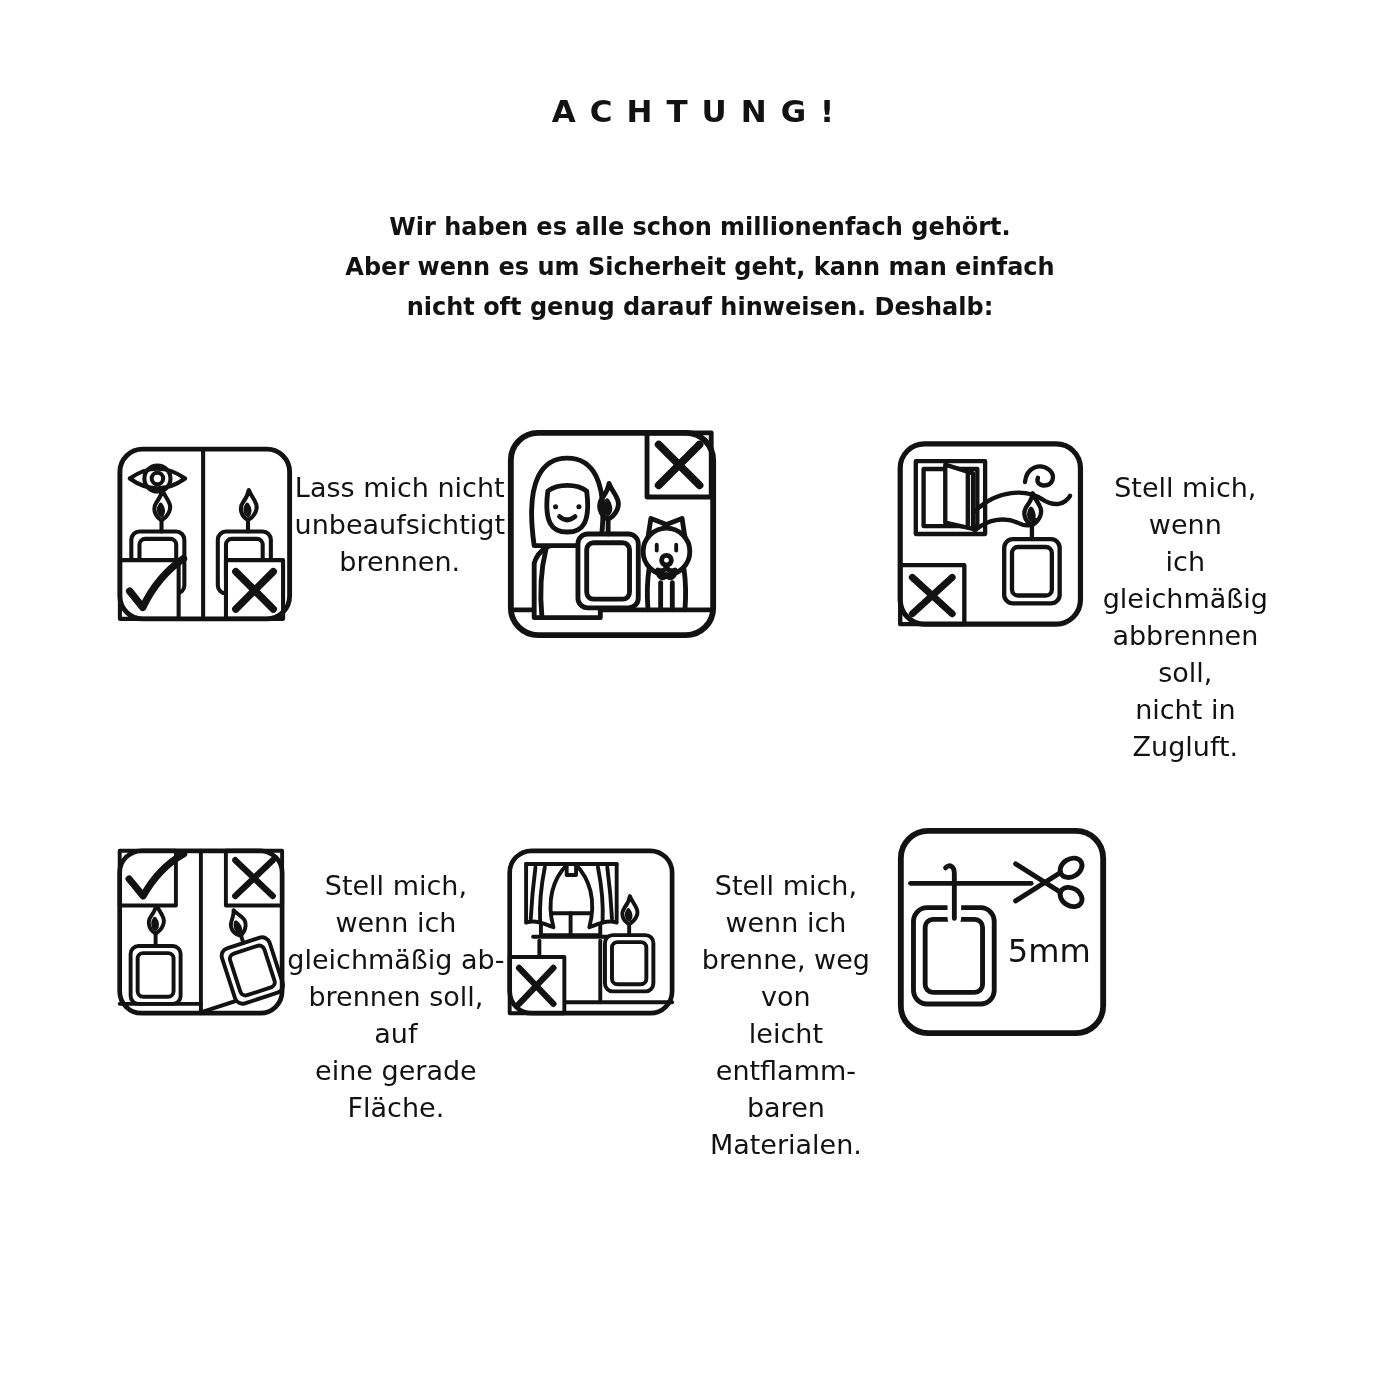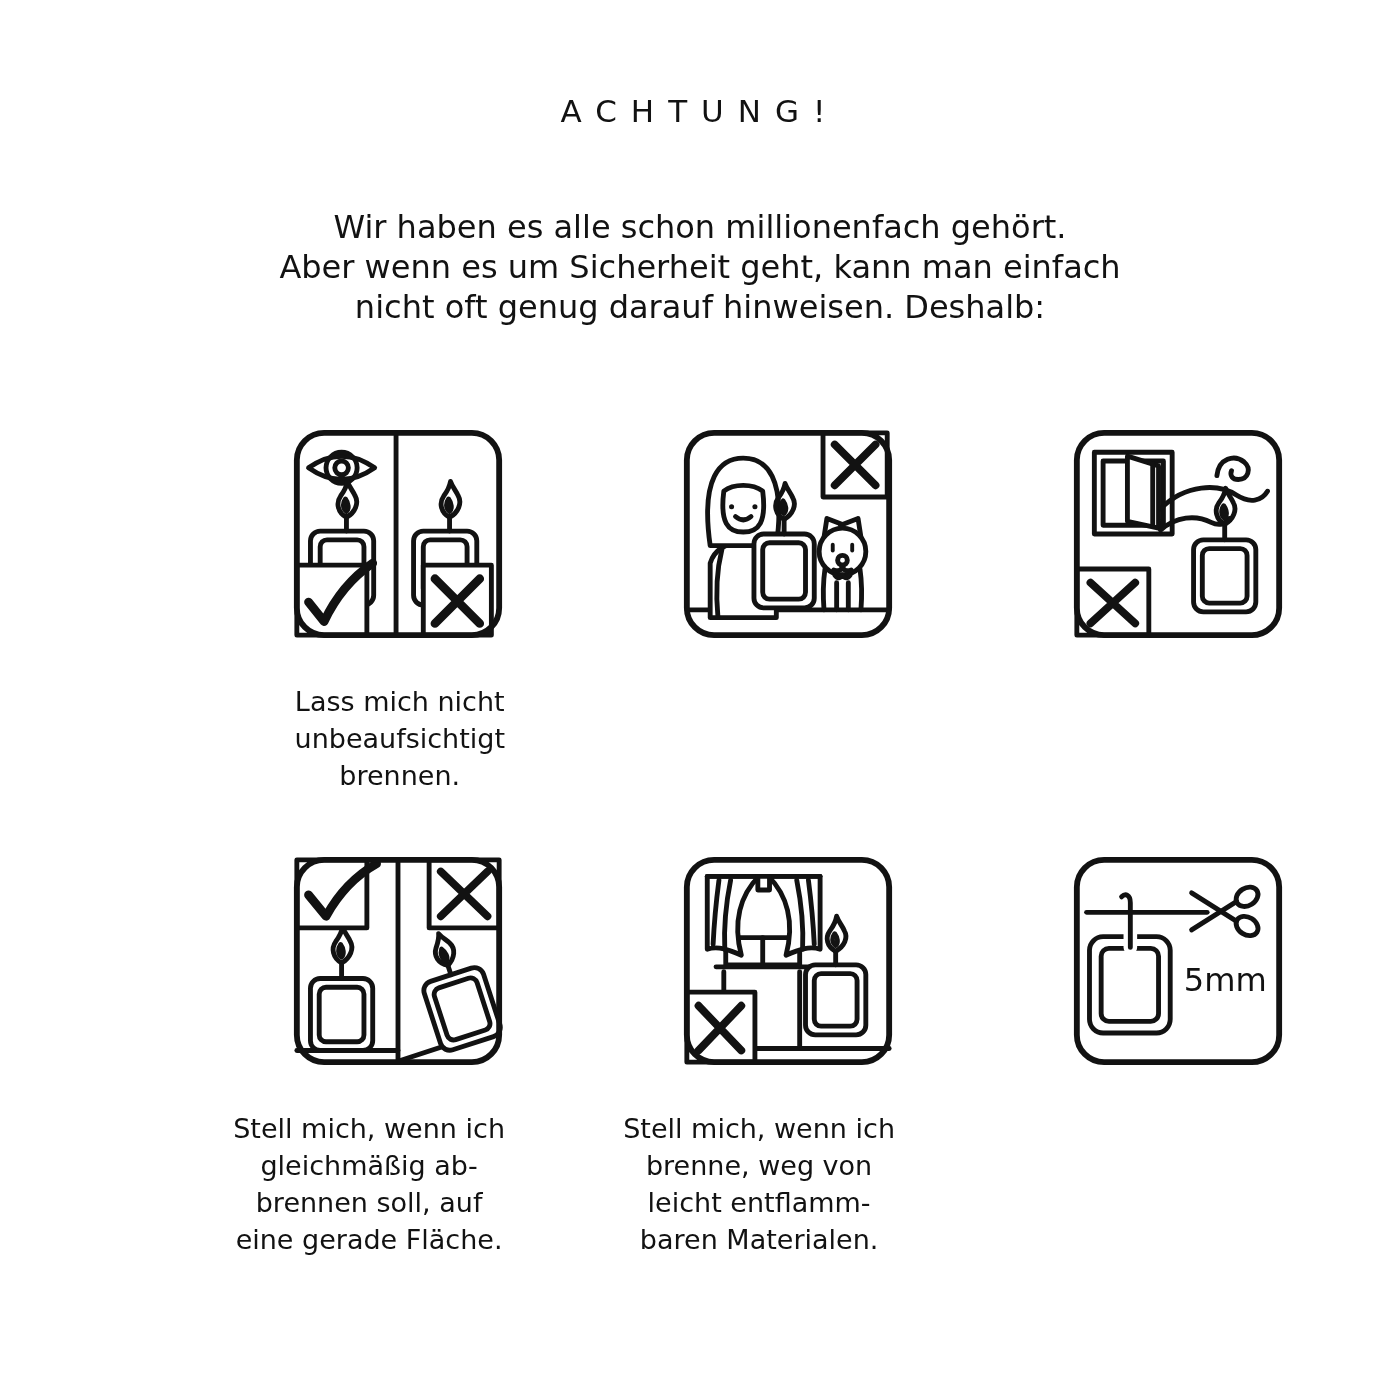--- a/index.html
+++ b/index.html
@@ -8,44 +8,44 @@
     background:#ffffff;
     color:#121212;
     font-family:"DejaVu Sans","Liberation Sans",sans-serif;
     overflow:hidden;
   }
   .page{width:1400px;height:1400px;position:relative;}
   .title{
     margin-top:96px;
     text-align:center;
     font-size:31px;
-    font-weight:400;
+    font-weight:700;
     letter-spacing:14px;
     line-height:1;
   }
   .intro{
     margin-top:80px;
     text-align:center;
-    font-size:32px;
-    font-weight:400;
+    font-size:24px;
+    font-weight:700;
     line-height:40px;
     white-space:pre-line;
   }
   .tiles-row{
     width:1170px;
     margin:0 auto;
     display:grid;
     grid-template-columns:repeat(3,390px);
   }
   .tiles-row.row-1{margin-top:100px;}
   .tiles-row.row-2{margin-top:60px;}
   .tile{
     display:flex;
-    flex-direction:column;
-    align-items:flex-end;
+    flex-direction:row;
+    align-items:flex-start;
   }
   .tile svg{display:block;}
   .caption{
     margin-top:42px;
     text-align:center;
     font-size:27px;
     font-weight:400;
     line-height:37px;
     white-space:pre-line;
   }
@@ -163,20 +163,24 @@
             <rect x="135" y="125" width="46" height="56" rx="7"></rect>
             <line x1="158" y1="116" x2="158" y2="101"></line>
             <path d="M158,100 C 149,95 147,85 152,78 C 155,74 158,69 159,63 C 161,69 165,73 167,78 C 171,85 167,95 158,100 Z"></path>
             <path d="M158,94 C 154,91 154,85 157,81 C 160,85 161,91 158,94 Z"></path>
           </g>
           <rect x="6" y="146" width="74" height="68" fill="#fff"></rect>
           <path d="M20,160 L66,202 M66,160 L20,202" stroke-width="8"></path>
           <rect x="6" y="6" width="208" height="208" rx="28" stroke-width="6"></rect>
         </g>
       </svg>
+      <div class="caption">Stell mich, wenn
+ich gleichmäßig
+abbrennen soll,
+nicht in Zugluft.</div>
     </div>
 
   </div>
 
   <div class="tiles-row row-2">
 
     <div class="tile">
       <svg viewBox="0 0 220 220" width="214" height="214">
         <g class="sticker">
           <line x1="110" y1="6" x2="110" y2="214"></line>

